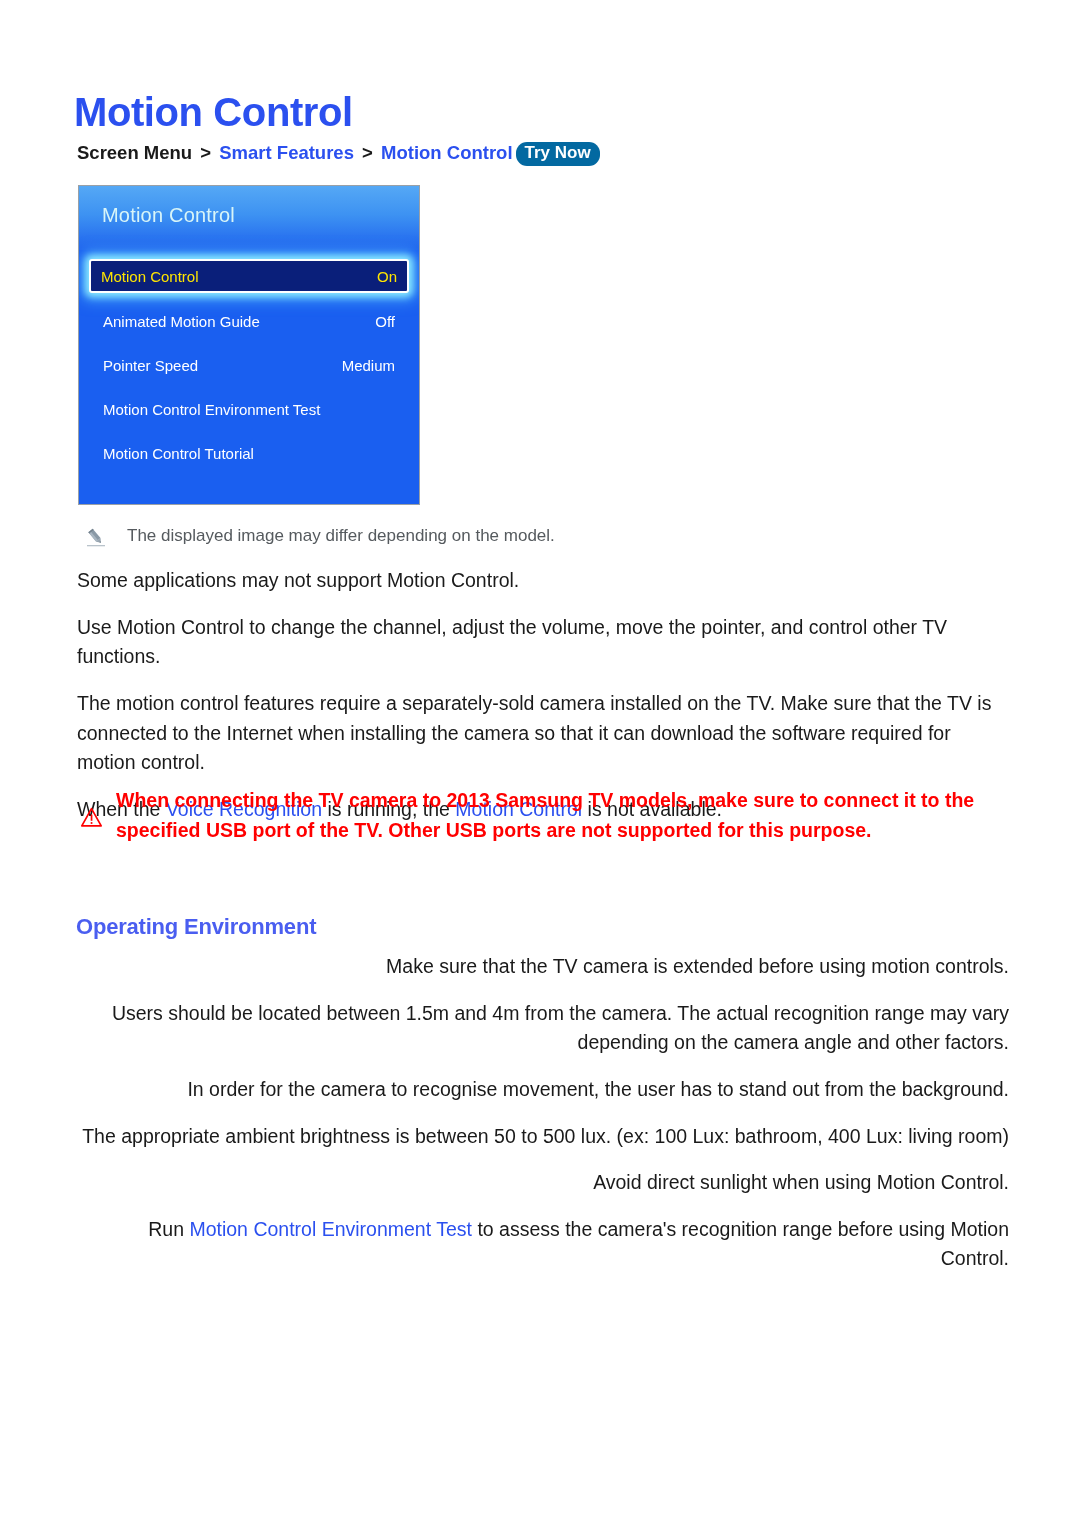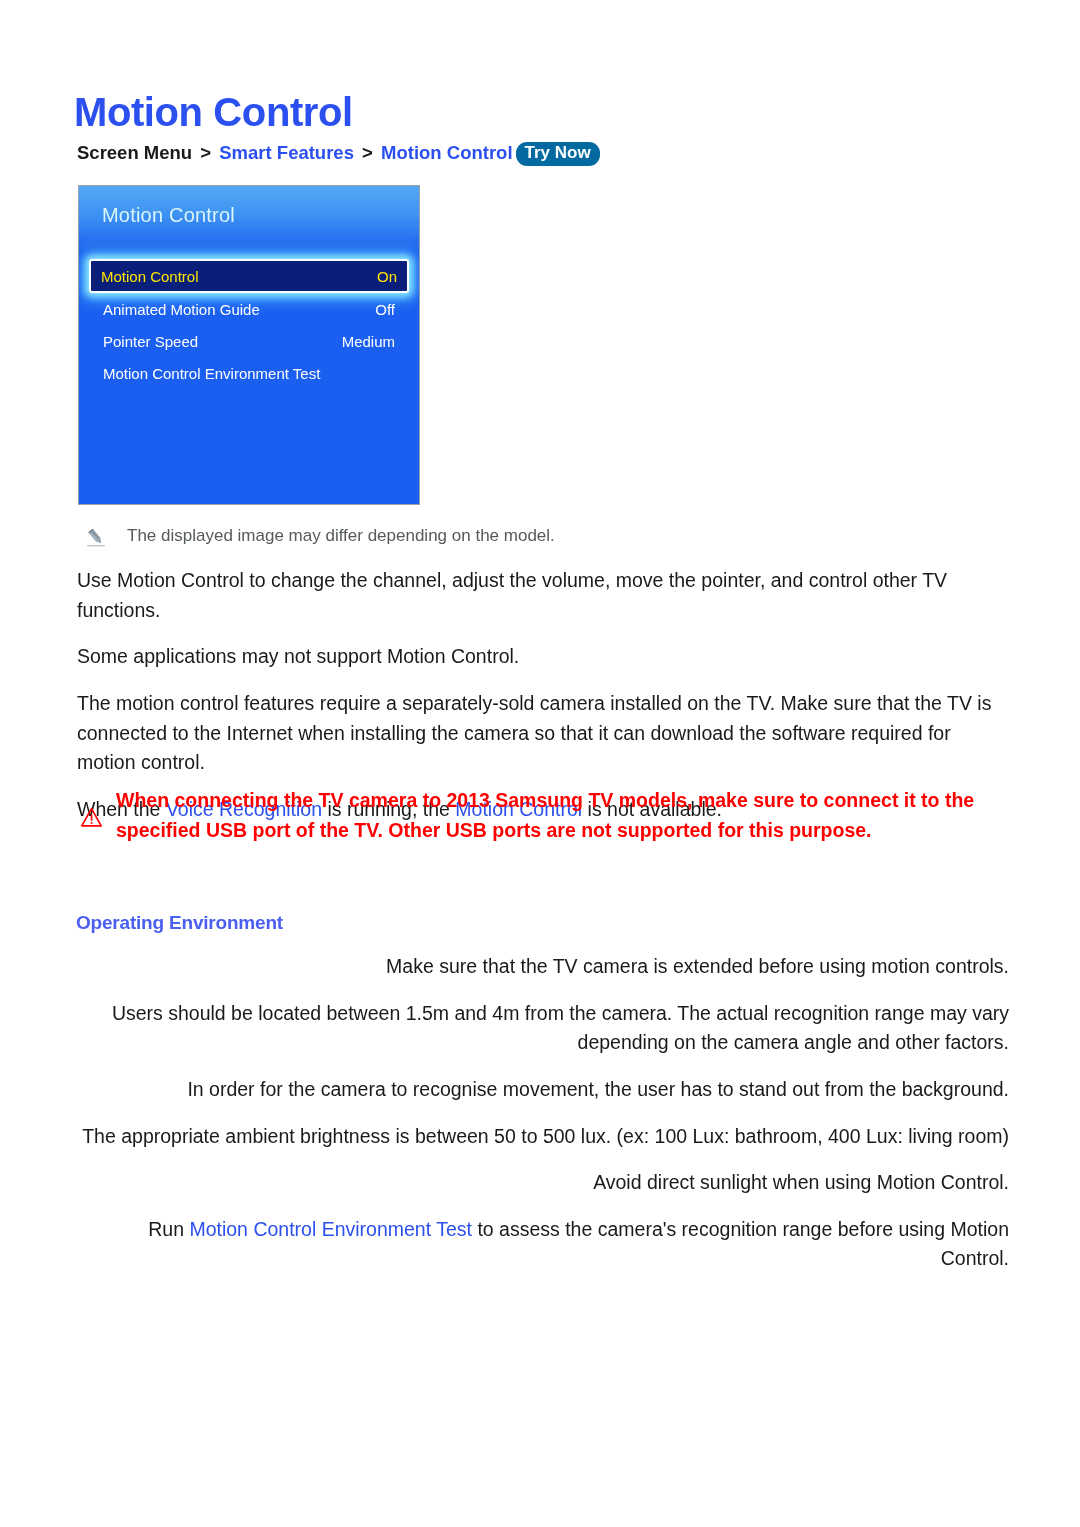--- a/index.html
+++ b/index.html
@@ -116,21 +116,21 @@
     box-shadow: 0 0 7px 4px rgba(140,235,255,0.95),
                 0 0 14px 8px rgba(90,200,255,0.55);
     height: 34px;
     margin: 0 10px;
     color: #ffe500;
   }
   .tv-row.selected .tv-label,
   .tv-row.selected .tv-value { color: #ffe500; }
 
   .tv-rows { padding-top: 9px; }
-  .tv-rows .tv-row + .tv-row { margin-top: 0px; }
+  .tv-rows .tv-row + .tv-row { margin-top: 12px; }
 
   
   .note-line {
     position: absolute;
     left: 85px;
     top: 525px;
     display: flex;
     align-items: flex-start;
     font-size: 17px;
     color: #555a5e;
@@ -180,21 +180,21 @@
     font-size: 19.5px;
     font-weight: bold;
     line-height: 1.55;
   }
 
   
   .section-heading {
     position: absolute;
     left: 76px;
     top: 896px;
-    font-size: 19px;
+    font-size: 22px;
     font-weight: bold;
     color: #4a5ef0;
     letter-spacing: -0.2px;
   }
 </style>
 </head>
 <body>
 
 <div class="page">
 
@@ -221,20 +221,24 @@
         <div class="tv-row">
           <span class="tv-label">Animated Motion Guide</span>
           <span class="tv-value">Off</span>
         </div>
         <div class="tv-row">
           <span class="tv-label">Pointer Speed</span>
           <span class="tv-value">Medium</span>
         </div>
         <div class="tv-row">
           <span class="tv-label">Motion Control Environment Test</span>
+          <span class="tv-value"></span>
+        </div>
+        <div class="tv-row">
+          <span class="tv-label">Motion Control Tutorial</span>
           <span class="tv-value"></span>
         </div>
       </div>
     </div>
   </div>
 
   <div class="note-line">
     <span class="note-icon">
       <svg viewBox="0 0 22 22" width="22" height="22" aria-hidden="true">
         <g transform="rotate(-40 11 11)">
@@ -244,22 +248,22 @@
           <polygon points="10.2,17.1 11.8,17.1 11,18.6" fill="#5d6b76"></polygon>
           <rect x="8.2" y="2.5" width="5.6" height="1.5" fill="#74828d"></rect>
         </g>
         <rect x="2" y="19" width="18" height="1.3" fill="#b9c3cb"></rect>
       </svg>
     </span>
     <span class="note-text">The displayed image may differ depending on the model.</span>
   </div>
 
   <div class="body-block" style="top:566px;">
+    <p>Some applications may not support Motion Control.</p>
     <p>Use Motion Control to change the channel, adjust the volume, move the pointer, and control other TV functions.</p>
-    <p>Some applications may not support Motion Control.</p>
     <p>The motion control features require a separately-sold camera installed on the TV. Make sure that the TV is connected to the Internet when installing the camera so that it can download the software required for motion control.</p>
     <p><span>When the </span><span class="lnk">Voice Recognition</span><span> is running, the </span><span class="lnk">Motion Control</span><span> is not available.</span></p>
   </div>
 
   <div class="warn-block">
     <span class="warn-icon">
       <svg viewBox="0 0 23 23" width="23" height="23" aria-hidden="true">
         <polygon points="11.5,2.6 21.2,19.8 1.8,19.8" fill="none" stroke="#ff0000" stroke-width="1.7" stroke-linejoin="round"></polygon>
         <rect x="10.7" y="8.6" width="1.7" height="6.2" fill="#ff0000"></rect>
         <rect x="10.7" y="16.1" width="1.7" height="1.8" fill="#ff0000"></rect>

